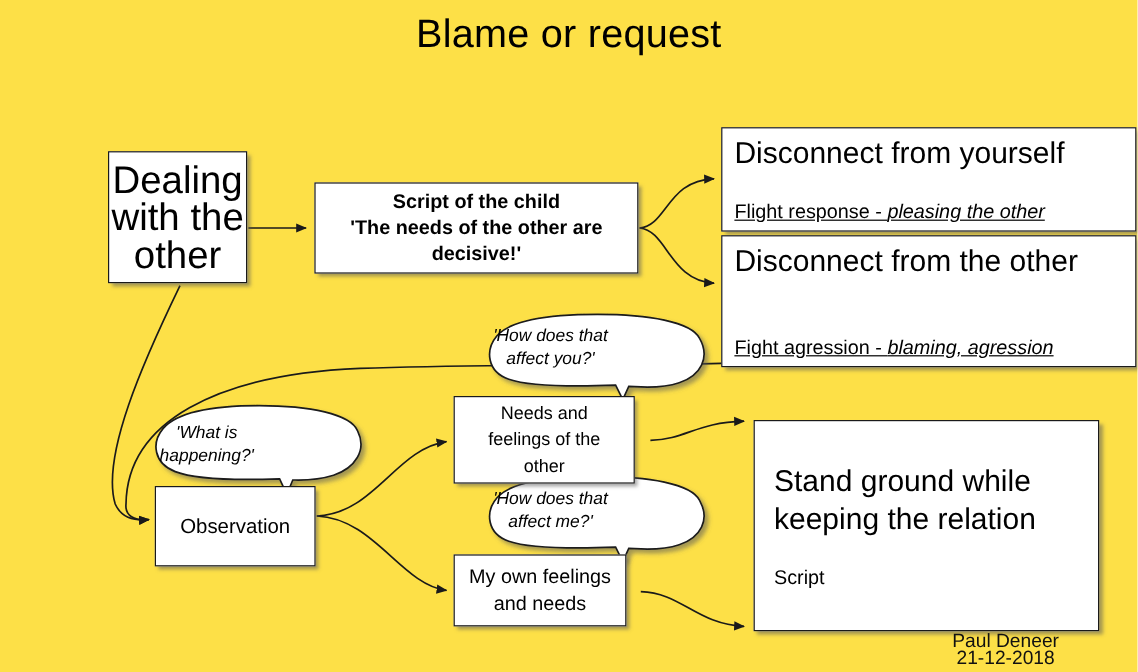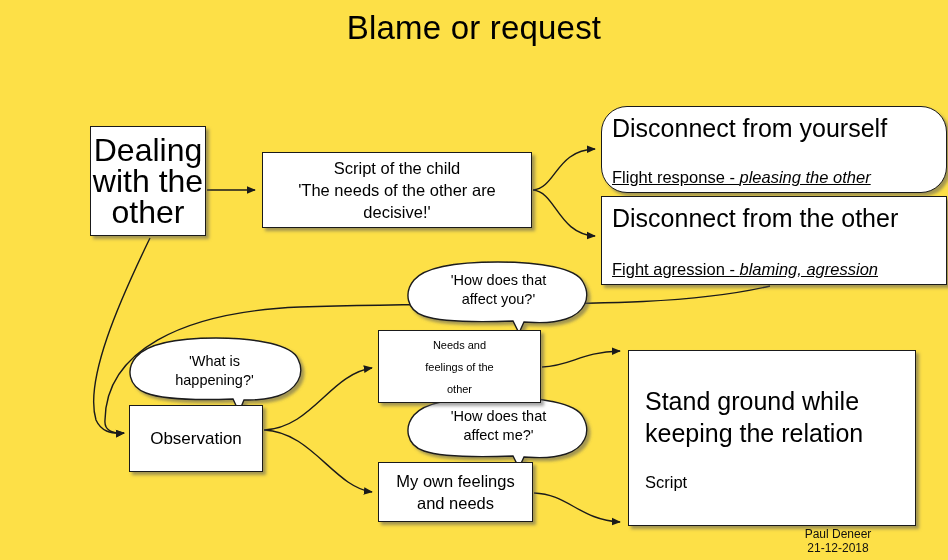--- a/index.html
+++ b/index.html
@@ -51,84 +51,84 @@
   }
   .node-line { width: 100%; }
 
   
   #node-dealing {
     left: 90px; top: 126px; width: 116px; height: 110px;
     font-size: 32px; line-height: 31px;
   }
   #node-script {
     left: 262px; top: 152px; width: 270px; height: 76px;
-    font-size: 16.5px; line-height: 22px;
+    font-size: 16.5px; line-height: 22px; font-weight: bold;
   }
   #node-disconnect-self {
     left: 601px; top: 106px; width: 346px; height: 87px;
     padding: 6px 10px 4px 10px;
     justify-content: space-between;
-    text-align: left; align-items: flex-start; border-radius: 26px;
+    text-align: left; align-items: flex-start;
   }
   #node-disconnect-other {
-    left: 601px; top: 196px; width: 346px; height: 89px;
+    left: 601px; top: 196px; width: 346px; height: 110px;
     padding: 6px 10px 4px 10px;
     justify-content: space-between;
     text-align: left; align-items: flex-start;
   }
   .dc-head { font-size: 25px; line-height: 30px; }
   .dc-sub  { font-size: 16.5px; line-height: 22px; text-decoration: underline; }
   .dc-sub em { font-style: italic; }
 
   #node-needs-other {
-    left: 378px; top: 330px; width: 163px; height: 73px;
-    font-size: 11px; line-height: 22px;
+    left: 378px; top: 330px; width: 151px; height: 73px;
+    font-size: 15px; line-height: 22px;
   }
   #node-observation {
     left: 129px; top: 405px; width: 134px; height: 67px;
     font-size: 17px; line-height: 22px;
   }
   #node-my-feelings {
-    left: 378px; top: 462px; width: 155px; height: 60px;
+    left: 378px; top: 462px; width: 144px; height: 60px;
     font-size: 16.5px; line-height: 22px;
   }
   #node-stand-ground {
     left: 628px; top: 350px; width: 288px; height: 176px;
     padding: 14px 16px 12px 16px;
     justify-content: flex-start;
     text-align: left; align-items: flex-start;
   }
   .sg-small { font-size: 16.5px; line-height: 22px; }
   .sg-big {
     font-size: 25px; line-height: 32px;
     margin-top: 20px; margin-bottom: 22px;
   }
 
   .bubble {
     position: absolute;
     display: flex;
     align-items: center;
-    justify-content: center;
-    text-align: center;
+    text-align: center;
+    font-style: italic;
     font-size: 14.5px;
     line-height: 19px;
     color: #000;
     pointer-events: auto;
   }
   #bubble-affect-you  { left: 411px; top: 264px; width: 175px; height: 56px; }
   #bubble-what-is     { left: 133px; top: 341px; width: 163px; height: 63px; }
   #bubble-affect-me   { left: 411px; top: 399px; width: 175px; height: 58px; }
   .bubble .bubble-text { position: relative; z-index: 2; padding-bottom: 4px; }
 
   .credit {
     position: absolute;
     left: 748px; top: 528px;
     width: 180px;
     text-align: center;
-    font-size: 12px;
+    font-size: 16px;
     line-height: 13.5px;
     color: #111;
   }
 </style>
 </head>
 <body>
 
 <div id="canvas">
 
   <div class="page-title">Blame or request</div>

